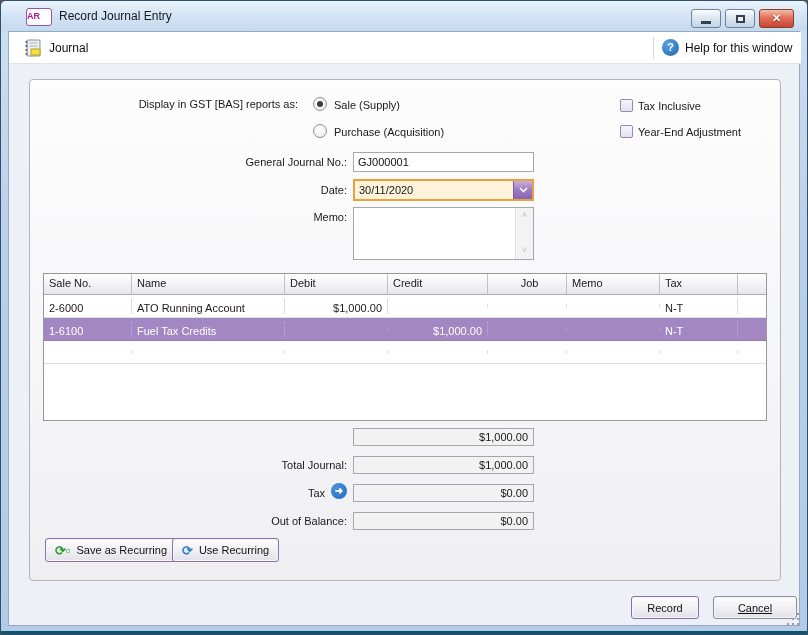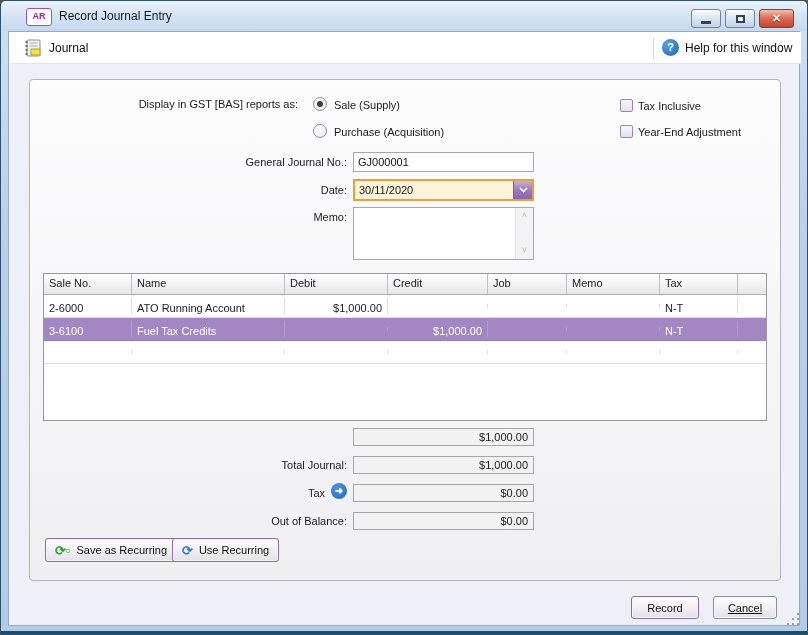--- a/index.html
+++ b/index.html
@@ -7,21 +7,21 @@
     position:relative;width:808px;height:635px;box-sizing:border-box;
     font-family:"Liberation Sans",sans-serif;font-size:11px;color:#1a1a1a;
     background:linear-gradient(#cfe0f2,#b9cfe8 40%,#b3cbe6);
     border:1px solid #31506b;border-radius:6px 6px 0 0;overflow:hidden;
   }
   .bottom-edge{position:absolute;left:0;right:0;bottom:0;height:3px;background:#10536f;}
   
   .titlebar{position:absolute;top:0;left:0;right:0;height:30px;
     background:linear-gradient(#eaf3fc,#d6e5f5 45%,#c4d9ee);}
   .app-badge{position:absolute;left:25px;top:7px;width:24px;height:16px;background:#fff;
-    border:1px solid #a34fa3;border-radius:3px;text-align:center;line-height:15px;
+    border:1px solid #a34fa3;border-radius:3px;line-height:15px;
     font-size:9px;font-weight:bold;color:#b0189f;}
   .win-title{position:absolute;left:58px;top:8px;font-size:12px;color:#15181c;}
   .winbtns{position:absolute;top:8px;right:13px;display:flex;gap:4px;}
   .wbtn{width:30px;height:19px;border:1px solid #6d8399;border-radius:3px;box-sizing:border-box;
     background:linear-gradient(#fbfdfe,#dce7f2 45%,#c2d3e6);display:flex;align-items:center;justify-content:center;}
   .wbtn.close{width:35px;border-color:#8d3c2b;background:linear-gradient(#f3bfae,#e1705a 45%,#c54530);}
   .glyph-min{width:10px;height:3px;background:#38404a;margin-top:8px;}
   .glyph-restore{width:9px;height:8px;border:2px solid #38404a;box-sizing:border-box;background:#e9f1f8;}
   .glyph-close{color:#fff;font-size:11px;font-weight:bold;line-height:1;text-shadow:0 1px 1px #7e2517;}
   
@@ -159,38 +159,38 @@
       <div class="scroll-arrow" style="bottom:0;">˅</div>
     </div>
   </div>
 
   <div class="table">
     <div class="thead">
         <div class="th" style="width: 88px;">Sale No.</div>
         <div class="th" style="width: 153px;">Name</div>
         <div class="th" style="width: 103px;">Debit</div>
         <div class="th" style="width: 100px;">Credit</div>
-        <div class="th" style="width: 79px;">Job</div>
+        <div class="th" style="width: 79px; text-align: center;">Job</div>
         <div class="th" style="width: 93px;">Memo</div>
         <div class="th" style="width: 78px;">Tax</div>
         <div class="th" style="flex: 1 1 0%; border-right: none;"></div>
       </div>
     <div>
         <div class="trow">
           <div class="td" style="width: 88px;">2-6000</div>
           <div class="td" style="width: 153px;">ATO Running Account</div>
           <div class="td num" style="width: 103px;">$1,000.00</div>
           <div class="td num" style="width: 100px;"></div>
           <div class="td" style="width: 79px;"></div>
           <div class="td" style="width: 93px;"></div>
           <div class="td" style="width: 78px;">N-T</div>
           <div class="td" style="flex: 1 1 0%; border-right: none;"></div>
         </div>
         <div class="trow selected">
-          <div class="td" style="width: 88px;">3-6100</div>
+          <div class="td" style="width: 88px;">1-6100</div>
           <div class="td" style="width: 153px;">Fuel Tax Credits</div>
           <div class="td num" style="width: 103px;"></div>
           <div class="td num" style="width: 100px;">$1,000.00</div>
           <div class="td" style="width: 79px;"></div>
           <div class="td" style="width: 93px;"></div>
           <div class="td" style="width: 78px;">N-T</div>
           <div class="td" style="flex: 1 1 0%; border-right: none;"></div>
         </div>
         <div class="trow">
           <div class="td" style="width: 88px;"></div>
@@ -222,21 +222,21 @@
     <span>Save as Recurring</span>
   </div>
   <div class="btn" style="left:171px;top:537px;">
     <span class="rec-icon rec-blue">⟳</span>
     <span>Use Recurring</span>
   </div>
 
   <div class="btn center" style="left:630px;top:595px;width:68px;height:23px;">
     <span>Record</span>
   </div>
-  <div class="btn center plain" style="left:712px;top:595px;width:64px;height:23px;text-decoration:underline;">
+  <div class="btn center plain" style="left:712px;top:595px;width:84px;height:23px;text-decoration:underline;">
     <span>Cancel</span>
   </div>
 
   <div class="resize-grip">
     <i style="right:0;bottom:0;left:11px;top:11px;"></i>
     <i style="left:11px;top:6px;"></i>
     <i style="left:6px;top:11px;"></i>
     <i style="left:11px;top:1px;"></i>
     <i style="left:6px;top:6px;"></i>
     <i style="left:1px;top:11px;"></i>

